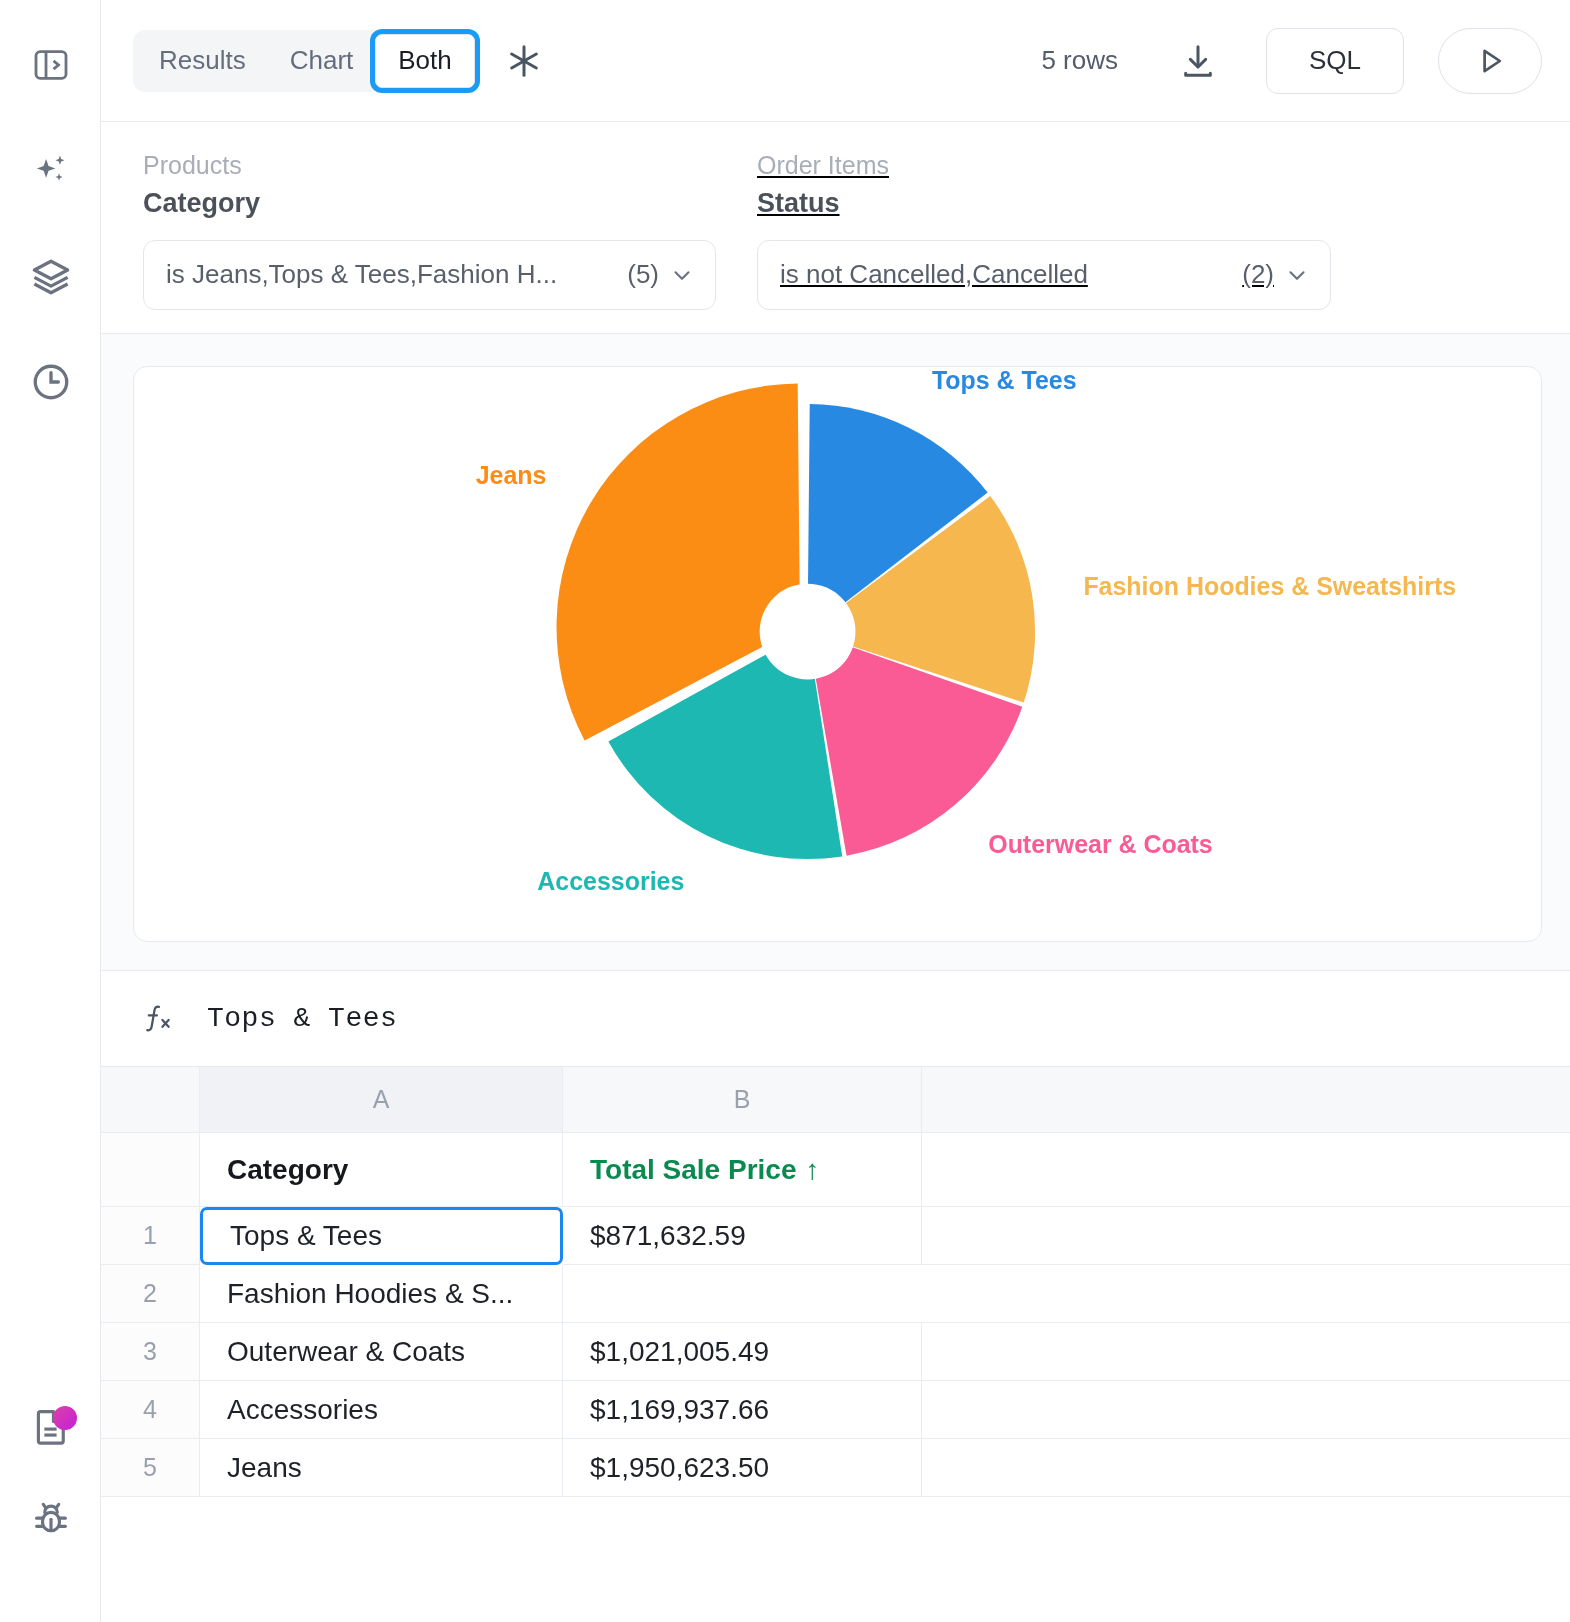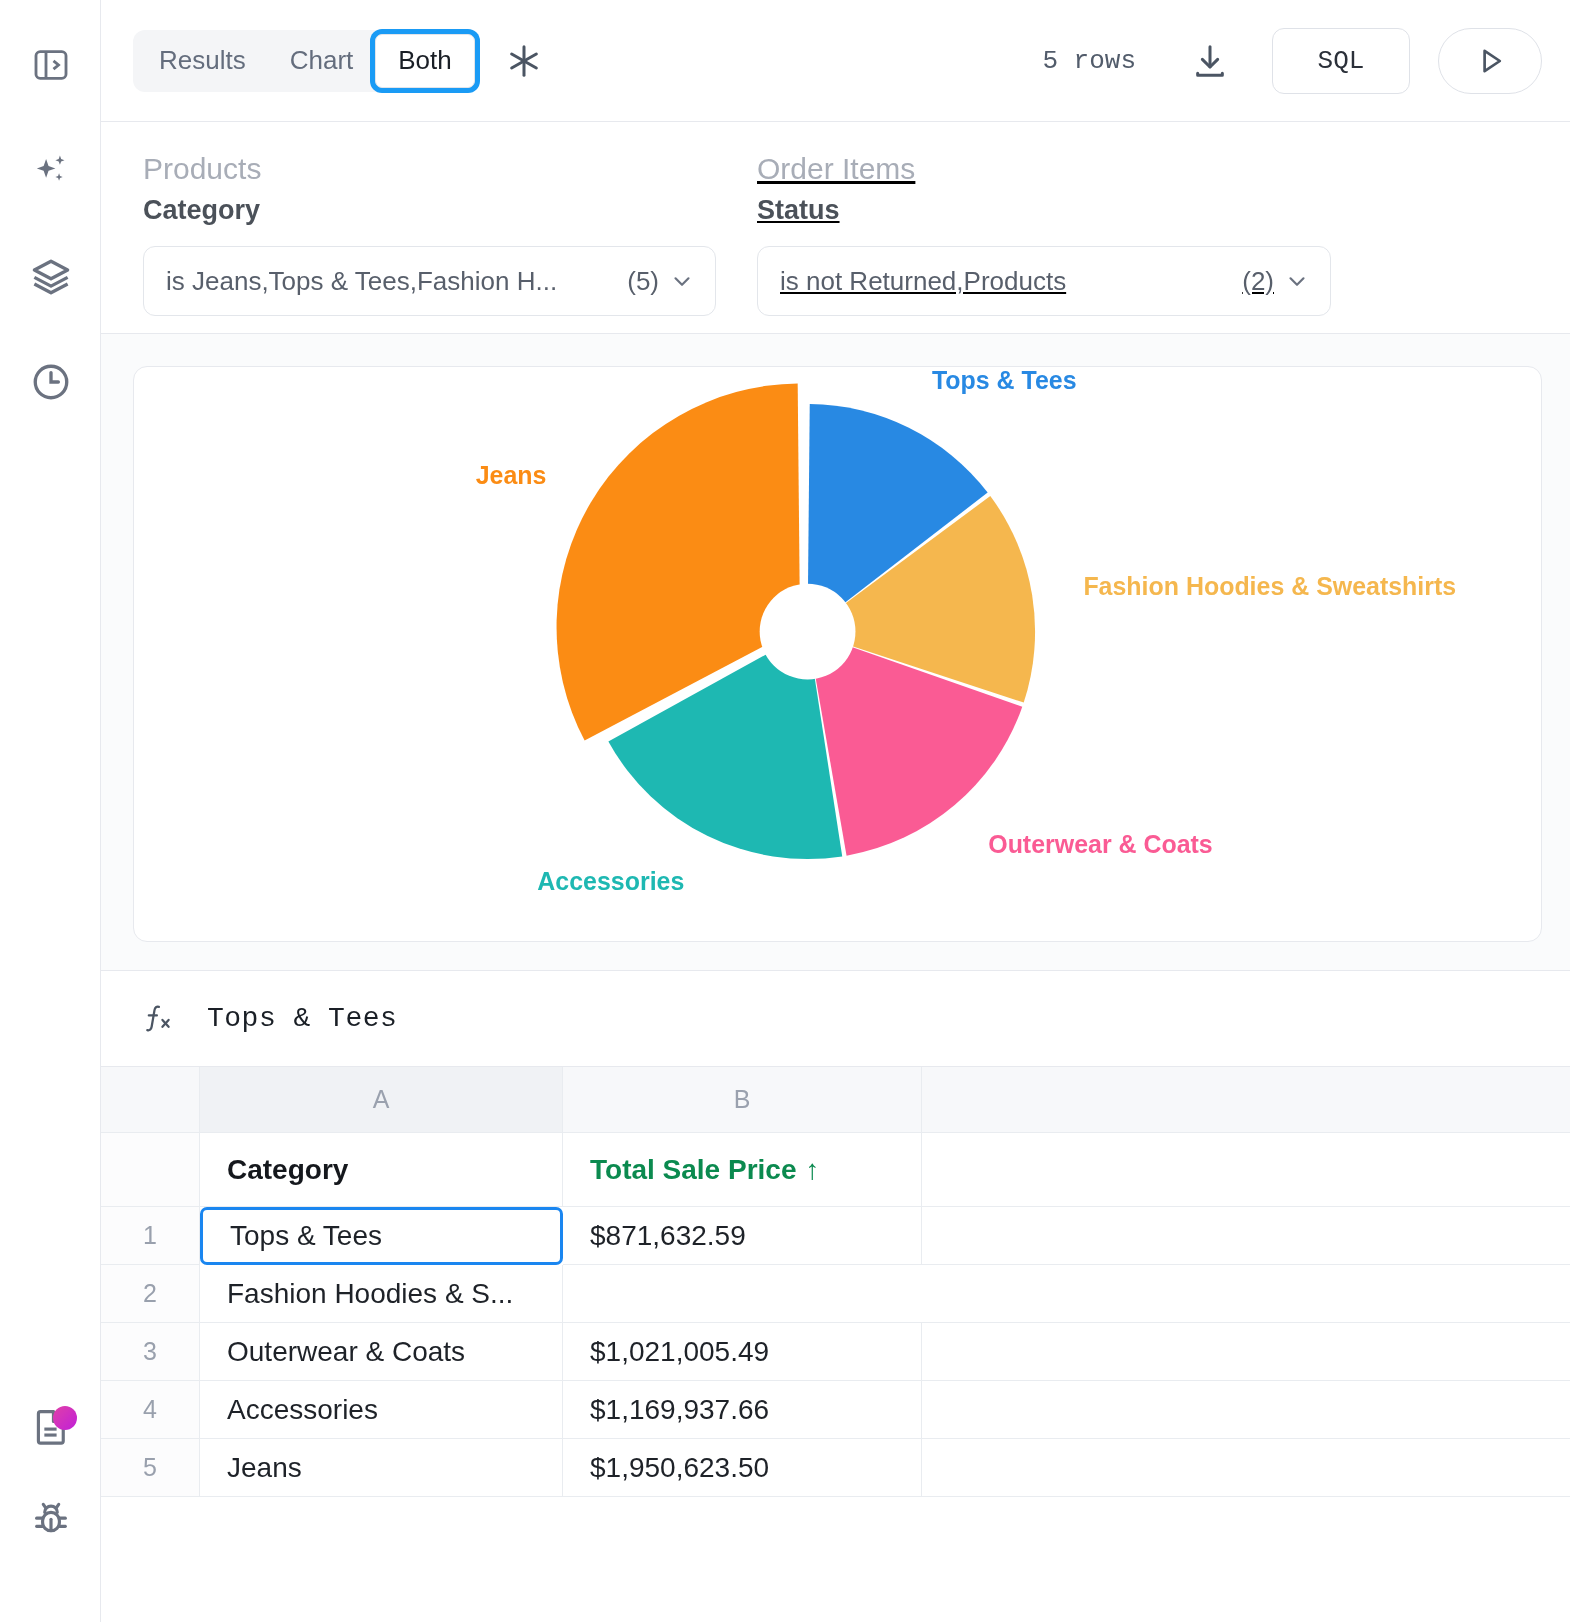--- a/index.html
+++ b/index.html
@@ -52,21 +52,21 @@
   .seg-item.active {
     background: #ffffff; color: #1a1f26; border: 1px solid #e2e4e9;
     box-shadow: 0 0 0 5px #1a9bf5; border-radius: 7px;
   }
   .asterisk-btn {
     margin-left: 22px; width: 46px; height: 46px;
     display: flex; align-items: center; justify-content: center;
     color: #4b5563;
   }
   .tb-right {
-    margin-left: auto; display: flex; align-items: center; gap: 0; font-family: Liberation Mono, monospace;
+    margin-left: auto; display: flex; align-items: center; gap: 6px;
   }
   .rowcount { font-size: 26px; color: #525c6b; margin-right: 48px; }
   .dl-btn {
     width: 52px; height: 52px; display: flex; align-items: center; justify-content: center;
     color: #4b5563; margin-right: 36px;
   }
   .sql-btn {
     height: 66px; min-width: 138px; border: 1px solid #dfe2e8; border-radius: 12px;
     display: flex; align-items: center; justify-content: center;
     font-size: 26px; color: #2b3039; background: #fff; margin-right: 28px;
@@ -78,21 +78,21 @@
   }
 
   
   .filters {
     height: 212px; border-bottom: 1px solid #e7e9ee;
     display: flex; padding: 28px 0 0 0; position: relative;
   }
   .filter { padding-left: 42px; }
   .filter.f1 { width: 615px; }
   .filter.f2 { width: 615px; padding-left: 41px; text-decoration: underline; }
-  .f-table { font-size: 30px; color: #a8adb7; line-height: 1.25; }
+  .f-table { font-size: 25px; color: #a8adb7; line-height: 1.25; }
   .f-field { font-size: 27px; color: #4b5159; font-weight: bold; line-height: 1.5; margin-top: 2px; }
   .f-select {
     margin-top: 16px; height: 70px; border: 1px solid #e3e6eb; border-radius: 12px;
     background: #fff; display: flex; align-items: center;
     padding: 0 20px 0 22px;
   }
   .f-sel-text {
     font-size: 26px; color: #585f6b; white-space: nowrap; overflow: hidden;
     text-overflow: ellipsis; flex: 1 1 auto;
   }
@@ -263,21 +263,21 @@
                 <polyline points="6,9.5 12,15.5 18,9.5"></polyline>
               </svg>
           </span>
         </div>
       </div>
 
       <div class="filter f2">
         <div class="f-table">Order Items</div>
         <div class="f-field">Status</div>
         <div class="f-select">
-          <span class="f-sel-text">is not Returned,Products</span>
+          <span class="f-sel-text">is not Cancelled,Cancelled</span>
           <span class="f-sel-count">(2)</span>
           <span class="f-caret">
             <svg width="26" height="26" viewBox="0 0 24 24" fill="none" stroke="currentColor" stroke-width="2" stroke-linecap="round" stroke-linejoin="round">
                 <polyline points="6,9.5 12,15.5 18,9.5"></polyline>
               </svg>
           </span>
         </div>
       </div>
     </div>
 

